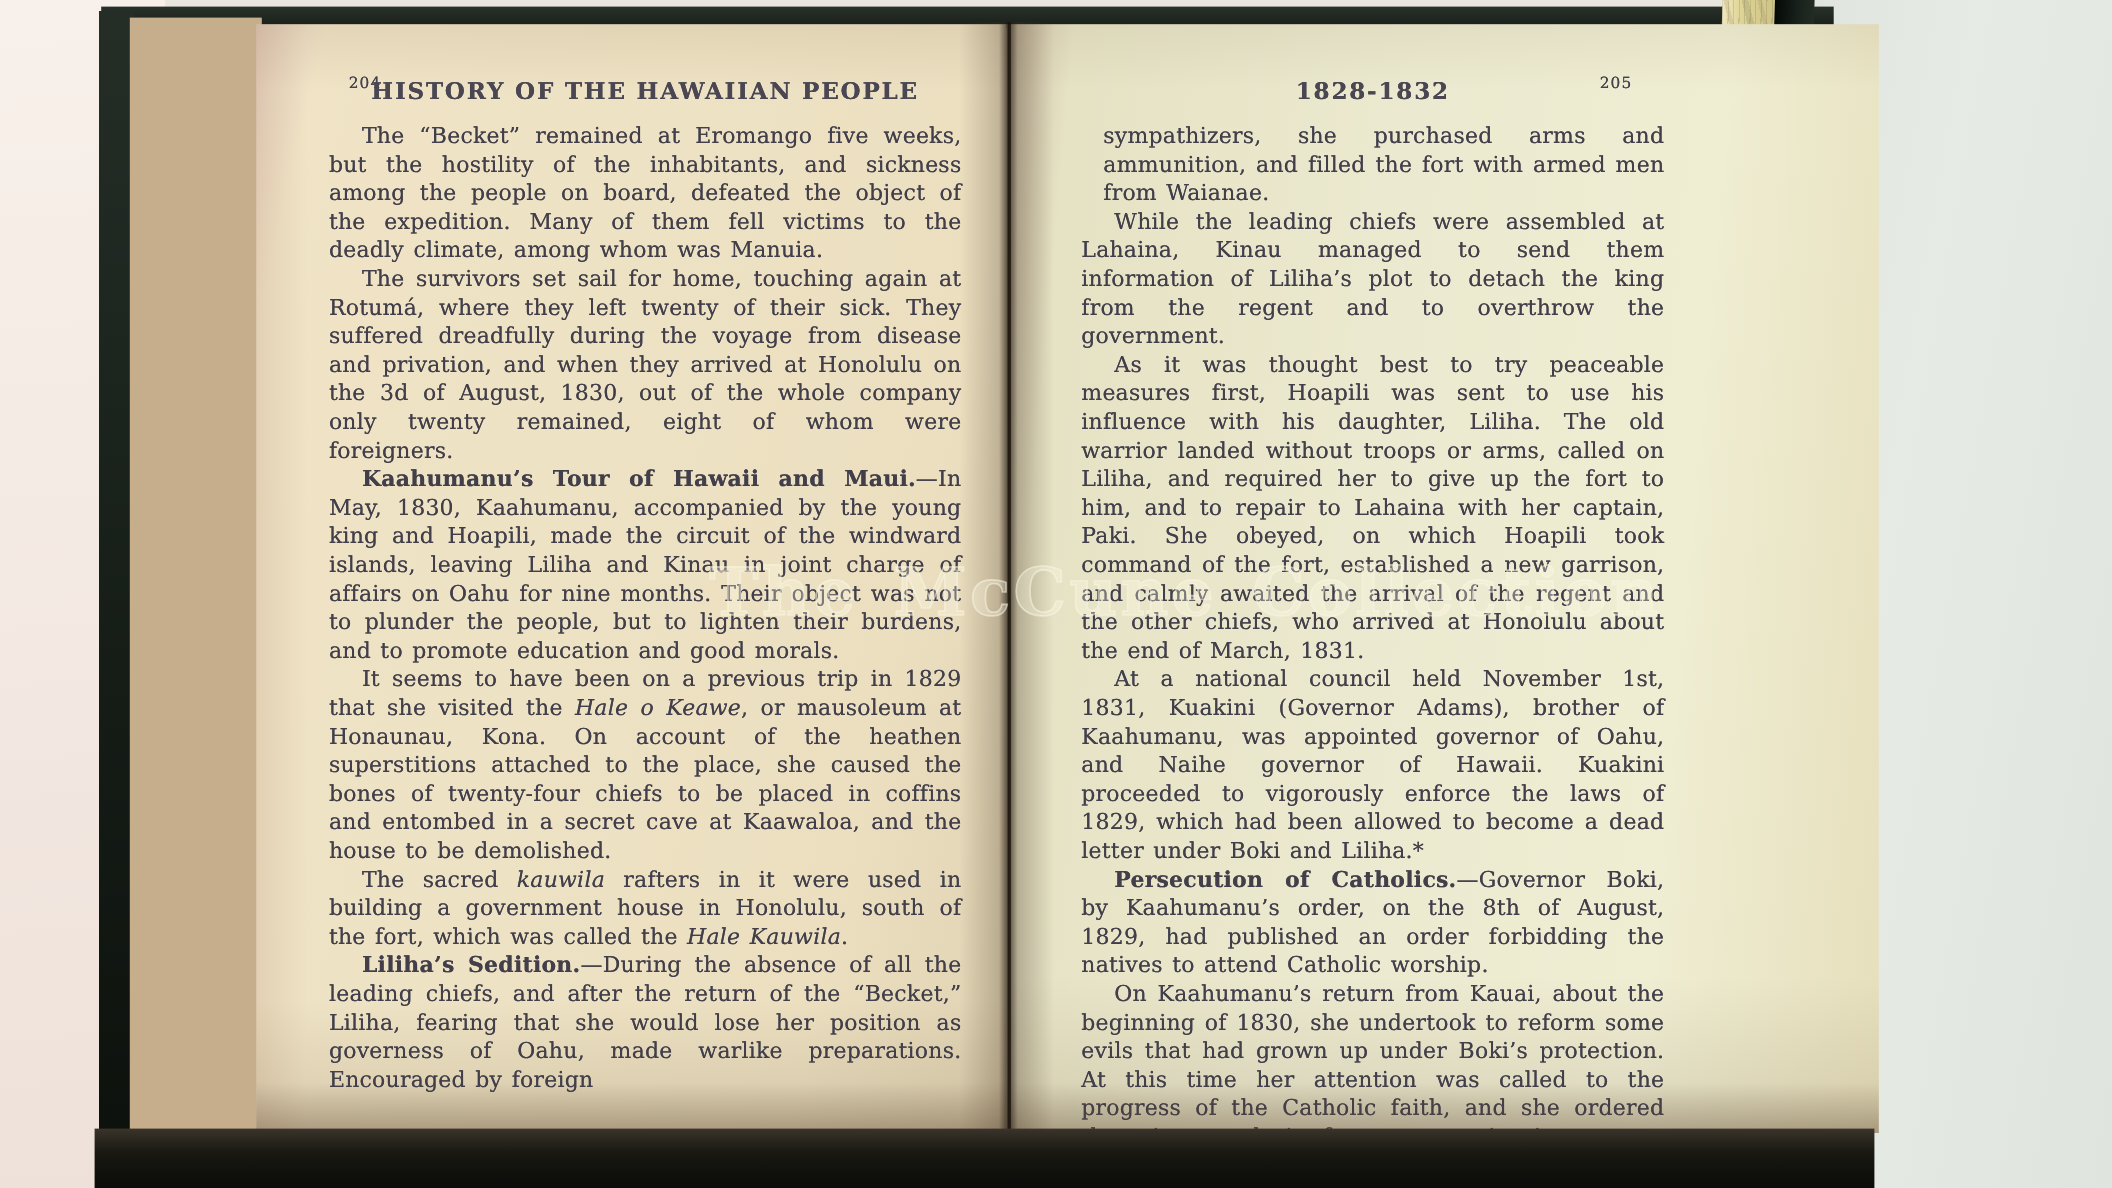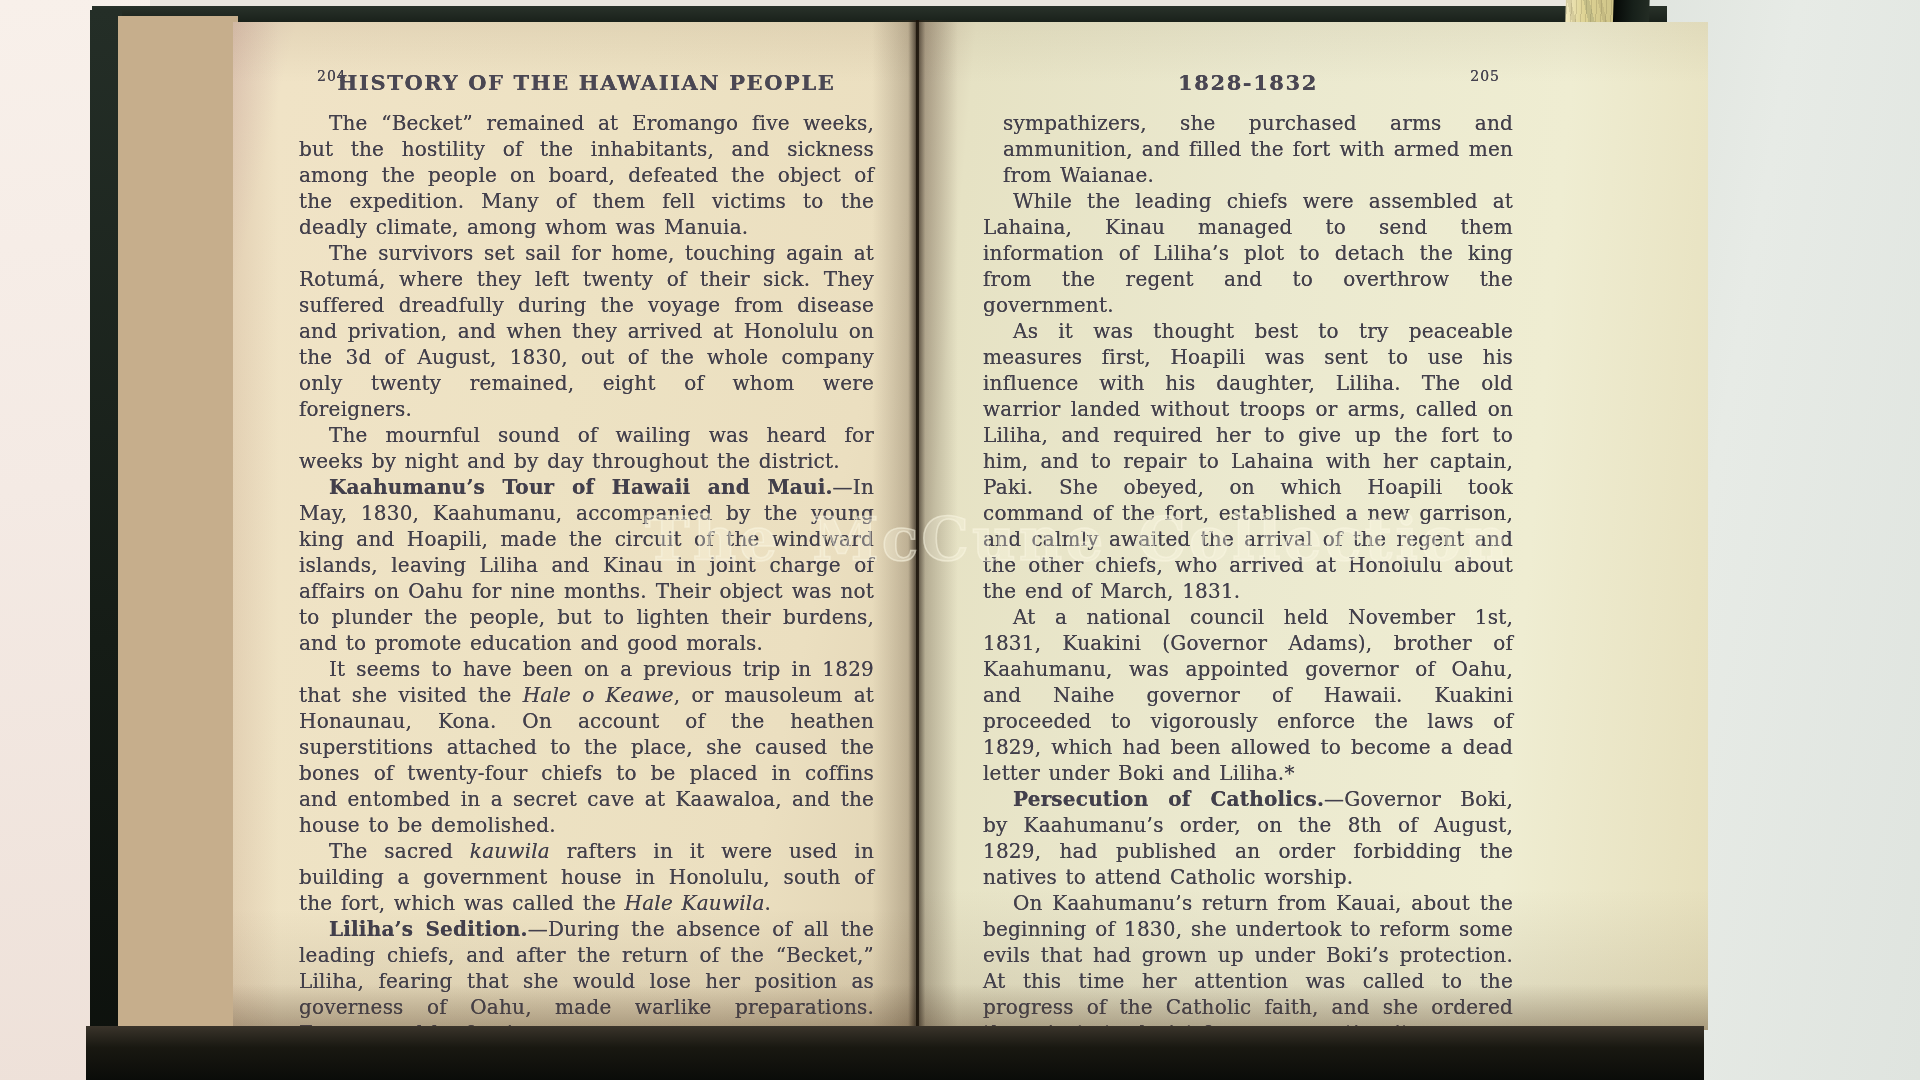--- a/index.html
+++ b/index.html
@@ -53,21 +53,21 @@
   .gutter:after{content:"";position:absolute;left:44px;top:0;width:3px;height:100%;background:rgba(26,18,10,.82);}
 
   
   .page-inner{position:relative;height:100%;color:#423f4b;}
   .page-left .page-inner{padding:46px 41px 0 66px;}
   .page-right .page-inner{padding:46px 0 0 68px;width:530px;}
   .runhead{position:relative;height:26px;font-size:18px;}
   .runhead .pgnum{position:absolute;top:0;font-size:14px;letter-spacing:1px;color:#45424e;text-shadow:0 0 .6px #45424e;}
   .runhead .title{position:absolute;left:50%;transform:translateX(-50%);top:2px;font-size:21px;font-weight:bold;letter-spacing:1.6px;white-space:nowrap;color:#4a4753;text-shadow:0 0 .5px #4a4753;}
   .pg-left-num{left:18px;}
-  .pg-right-num{right:13px;}
+  .pg-right-num{right:29px;}
   .body-text{margin-top:16px;font-size:20px;line-height:26px;text-align:justify;letter-spacing:.2px;word-spacing:2px;color:#423f4b;text-shadow:0 0 .5px rgba(66,63,75,.85);}
   .para{margin:0;text-indent:30px;}
   .para.noindent{text-indent:0;margin-left:20px;}
   .para .b{font-weight:bold;}
   .para .i{font-style:italic;margin-top:28px;}
   .footnote{margin-top:22px;font-size:14.5px;line-height:21px;text-align:justify;letter-spacing:.2px;word-spacing:1px;color:#4d4956;text-shadow:0 0 .4px rgba(77,73,86,.8);}
   .footnote .fn-body{display:inline;}
 
   
   .watermark{position:absolute;left:645px;top:504px;z-index:8;pointer-events:none;
@@ -90,21 +90,20 @@
 
   <div class="page page-left">
     <div class="page-inner">
       <div class="runhead">
         <span class="pgnum pg-left-num">204</span>
         <span class="title">HISTORY OF THE HAWAIIAN PEOPLE</span>
       </div>
       <div class="body-text">
           <p class="para"><span>The “Becket” remained at Eromango five weeks, but the hostility of the inhabitants, and sickness among the people on board, defeated the object of the expedition. Many of them fell victims to the deadly climate, among whom was Manuia.</span></p>
           <p class="para"><span>The survivors set sail for home, touching again at Rotumá, where they left twenty of their sick. They suffered dreadfully during the voyage from disease and privation, and when they arrived at Honolulu on the 3d of August, 1830, out of the whole company only twenty remained, eight of whom were foreigners.</span></p>
-          <p class="para"><span>The mournful sound of wailing was heard for weeks by night and by day throughout the district.</span></p>
           <p class="para"><span class="b">Kaahumanu’s Tour of Hawaii and Maui.</span><span>—In May, 1830, Kaahumanu, accompanied by the young king and Hoapili, made the circuit of the windward islands, leaving Liliha and Kinau in joint charge of affairs on Oahu for nine months.  Their object was not to plunder the people, but to lighten their burdens, and to promote education and good morals.</span></p>
           <p class="para"><span>It seems to have been on a previous trip in 1829 that she visited the </span><span class="i">Hale o Keawe</span><span>, or mausoleum at Honaunau, Kona.  On account of the heathen superstitions attached to the place, she caused the bones of twenty-four chiefs to be placed in coffins and entombed in a secret cave at Kaawaloa, and the house to be demolished.</span></p>
           <p class="para"><span>The sacred </span><span class="i">kauwila</span><span> rafters in it were used in building a government house in Honolulu, south of the fort, which was called the </span><span class="i">Hale Kauwila</span><span>.</span></p>
           <p class="para"><span class="b">Liliha’s Sedition.</span><span>—During the absence of all the leading chiefs, and after the return of the “Becket,” Liliha, fearing that she would lose her position as governess of Oahu, made warlike preparations.  Encouraged by foreign</span></p>
         </div>
     </div>
     <div class="shadow-outer-left"></div>
     <div class="shadow-bottom"></div>
   </div>
 

